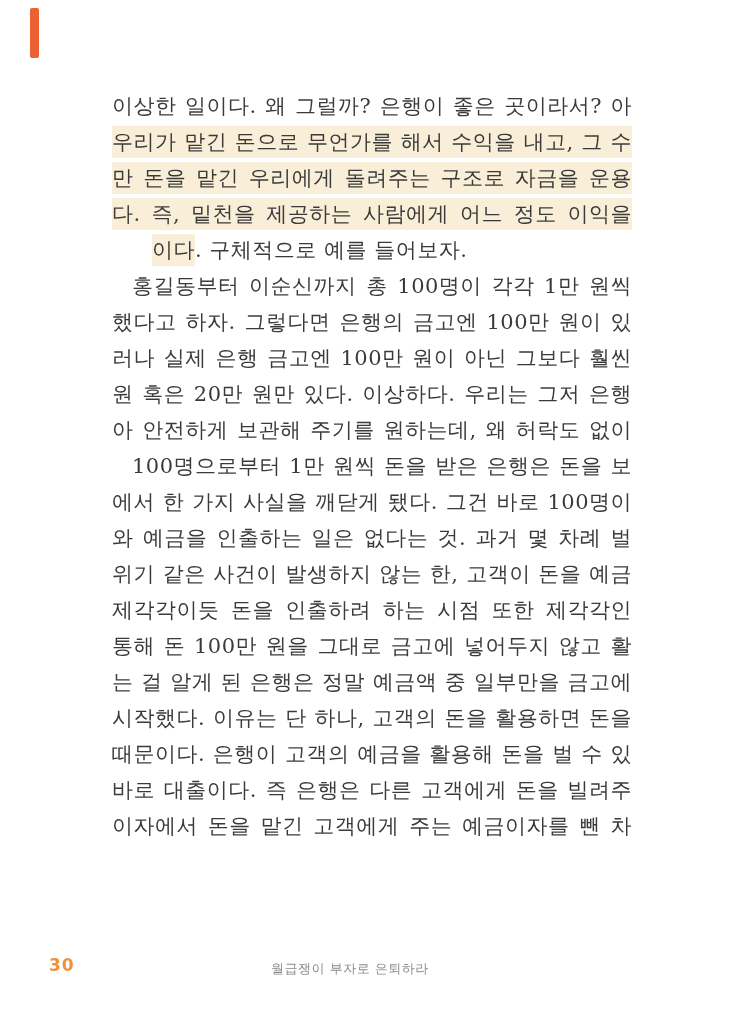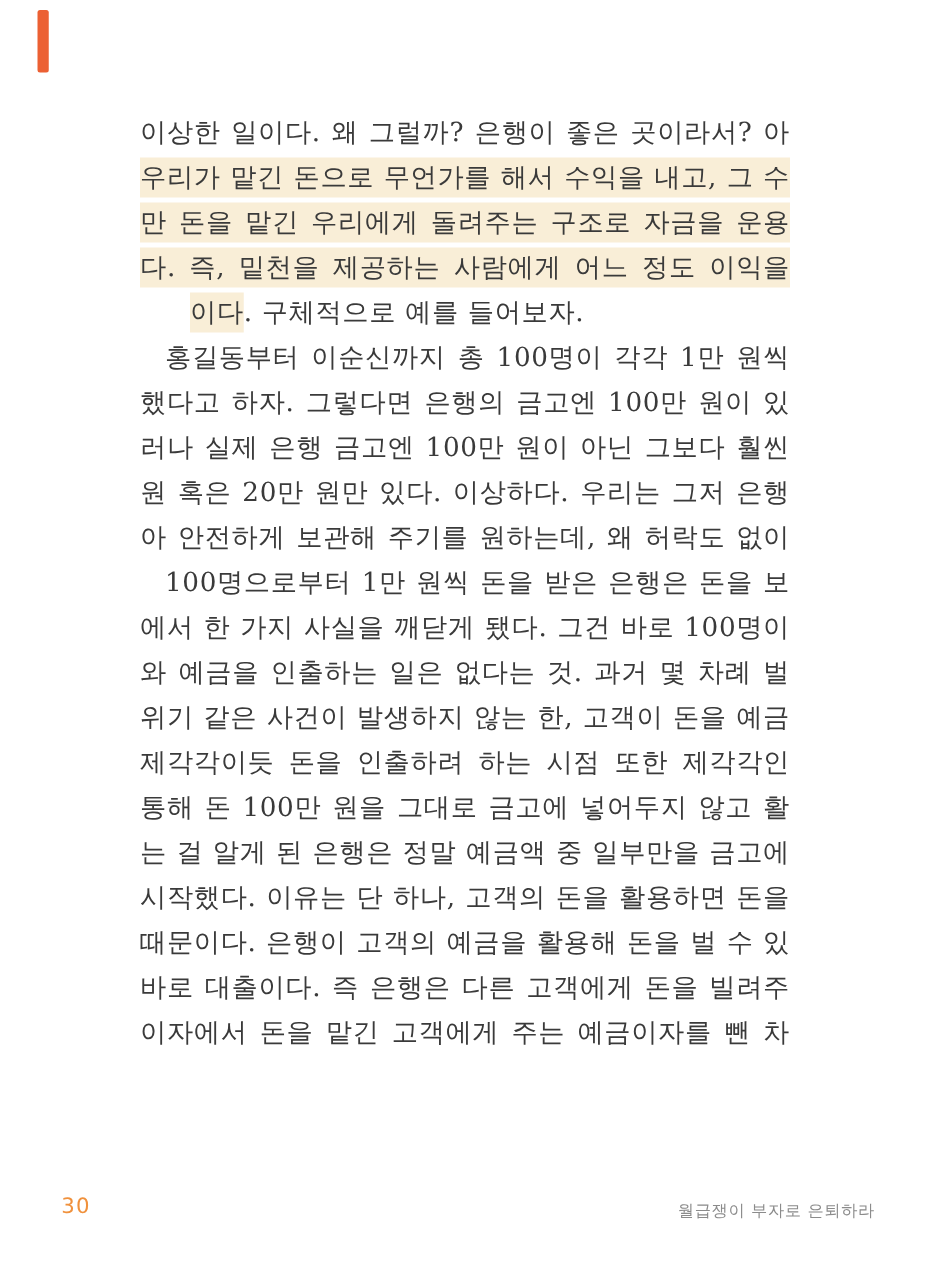--- a/index.html
+++ b/index.html
@@ -51,26 +51,27 @@
     background: var(--hl-color, #F9EED7);
     padding: 4px 0;
   }
   .page-number {
     position: absolute;
     left: 49px; top: 955px;
     font-family: "DejaVu Sans", "Liberation Sans", sans-serif;
     font-size: 17px;
     letter-spacing: 1px;
     color: var(--pagenum-color, #F0913C);
+    font-weight: bold;
   }
   .run-title {
     position: absolute;
     left: 0; top: 960px;
     width: 700px;
-    text-align: right;
+    text-align: center;
     font-family: "DejaVu Sans", "Liberation Sans", sans-serif;
     font-size: 13px;
     letter-spacing: 0.5px;
     color: var(--footer-color, #8B8B8B);
   }
 </style>
 </head>
 <body>
 
 <div class="sheet">

